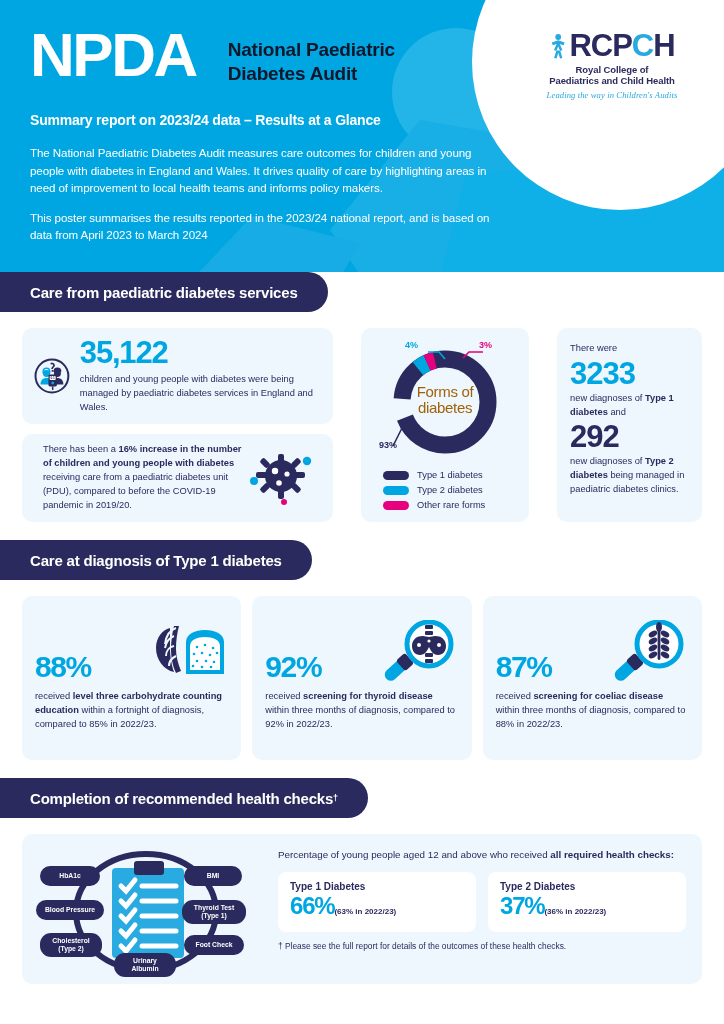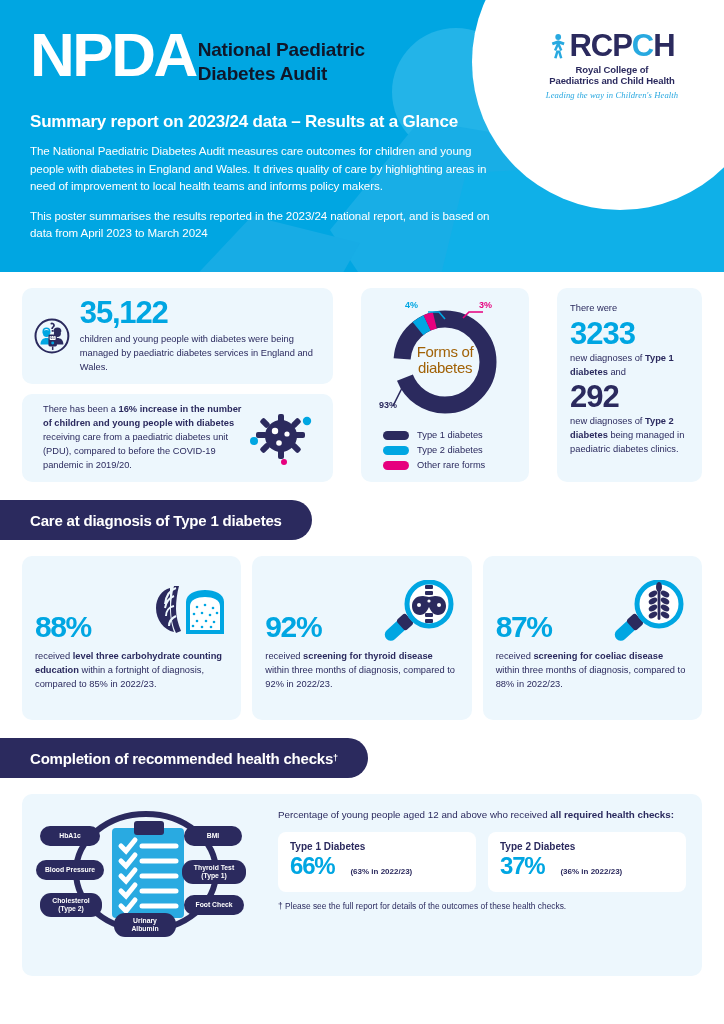--- a/index.html
+++ b/index.html
@@ -60,35 +60,35 @@
     line-height: 1.12; margin-top: 4px; letter-spacing: -0.1px;
   }
   .logo-tag {
     color: #29a8e0; font-size: 8.6px; font-style: italic;
     font-family: "Liberation Serif", serif;
     margin-top: 4px; letter-spacing: 0.1px;
   }
 
   .npda-row {
     position: absolute; left: 30px; top: 26px;
-    display: flex; align-items: flex-start; gap: 2px;
+    display: flex; align-items: flex-start; gap: 32px;
   }
   .npda-title {
     color: #ffffff; font-size: 62px; font-weight: bold;
     letter-spacing: -2.5px; line-height: 0.92;
   }
   .npda-sub {
     color: #0f172a; font-size: 19px; font-weight: bold;
     line-height: 1.25; padding-top: 12px; letter-spacing: -0.2px;
   }
 
   .header-body { position: absolute; left: 30px; top: 112px; width: 470px; }
   .hb-title {
-    color: #ffffff; font-size: 17px; font-weight: bold;
-    margin-bottom: 10px; letter-spacing: -0.2px;
+    color: #ffffff; font-size: 14px; font-weight: bold;
+    margin-bottom: 16px; letter-spacing: -0.2px;
   }
   .hb-para {
     color: #ffffff; font-size: 11.6px; line-height: 1.52;
     margin-bottom: 12px; letter-spacing: -0.1px;
   }
   .sec-wrap { position: relative; }
   .sec-bar { position: relative; height: 40px; width: 724px; }
   .sec-bar .left-block {
     position: absolute; left: 0; top: 0; height: 40px;
     background: #2b2a5e; border-radius: 0 20px 20px 0;
@@ -141,36 +141,36 @@
   
   .sec2 { padding: 16px 22px 0 22px; display: flex; gap: 11px; }
   .card-s2 { flex: 1; padding: 12px 13px 14px 13px; height: 164px; position: relative; display: flex; flex-direction: column; }
   .s2-top { display: flex; align-items: flex-end; justify-content: space-between; height: 74px; }
   .s2-pct { color: #00a6e2; font-size: 30px; font-weight: bold; letter-spacing: -1.4px; line-height: 1; }
   .s2-txt { color: #2b2a5e; font-size: 9.3px; line-height: 1.5; margin-top: 8px; }
   .s2-txt b { font-weight: bold; }
 
   
   .sec3 { padding: 16px 22px 0 22px; }
-  .card-s3 { padding: 14px 16px 14px 14px; display: flex; gap: 10px; height: 182px; }
+  .card-s3 { padding: 14px 16px 14px 14px; display: flex; gap: 10px; height: 150px; }
   .hc-diagram { position: relative; width: 232px; height: 128px; flex: 0 0 auto; }
   .hc-pill {
     position: absolute; background: #2b2a5e; color: #ffffff;
     border-radius: 11px; font-size: 6.8px; font-weight: bold;
     text-align: center; line-height: 1.2;
     display: flex; align-items: center; justify-content: center;
     padding: 3px 5px; white-space: nowrap;
   }
   .hc-right { flex: 1; }
   .hc-lead { color: #2b2a5e; font-size: 9.8px; line-height: 1.5; margin-bottom: 9px; }
   .hc-lead b { font-weight: bold; }
   .hc-boxes { display: flex; gap: 12px; }
   .hc-box { background: #ffffff; border-radius: 8px; padding: 9px 12px 9px 12px; flex: 1; height: 60px; }
   .hc-box-title { color: #2b2a5e; font-size: 10px; font-weight: bold; margin-bottom: 2px; }
-  .hc-pct-row { display: flex; align-items: baseline; gap: 16px; }
+  .hc-pct-row { display: flex; align-items: baseline; gap: 0; }
   .hc-pct { color: #00a6e2; font-size: 24px; font-weight: bold; letter-spacing: -1.2px; line-height: 1; }
   .hc-prev { color: #2b2a5e; font-size: 8px; font-weight: bold; }
   .hc-foot { color: #2b2a5e; font-size: 8.4px; margin-top: 9px; }
 
   
   .footer {
     position: absolute; left: 0; bottom: 0;
     width: 724px; height: 32px; background: #00a6e2;
     display: flex; align-items: center; justify-content: space-between;
     padding: 0 24px;
@@ -200,39 +200,44 @@
           <path d="M7.4 17.4 L5.1 25 L7.6 25.6 L9.3 19.8 L11 25.6 L13.4 25 L11.2 17.4 Z" fill="#28a9e0"></path>
         </svg>
         <div class="logo-word">
           <span class="navy">R</span><span class="navy">C</span><span class="navy">P</span><span class="cyan">C</span><span class="navy">H</span>
         </div>
       </div>
       <div class="logo-sub">
         <div>Royal College of</div>
         <div>Paediatrics and Child Health</div>
       </div>
-      <div class="logo-tag">Leading the way in Children's Health</div>
+      <div class="logo-tag">Leading the way in Children's Audits</div>
     </div>
 
     <div class="npda-row">
       <div class="npda-title">NPDA</div>
       <div class="npda-sub">
         <div>National Paediatric</div>
         <div>Diabetes Audit</div>
       </div>
     </div>
 
     <div class="header-body">
       <div class="hb-title">Summary report on 2023/24 data – Results at a Glance</div>
       <div class="hb-para">The National Paediatric Diabetes Audit measures care outcomes for children and young people with diabetes in England and Wales. It drives quality of care by highlighting areas in need of improvement to local health teams and informs policy makers.</div>
       <div class="hb-para">This poster summarises the results reported in the 2023/24 national report, and is based on data from April 2023 to March 2024</div>
     </div>
   </div>
 
   <div class="sec-wrap">
+    <div class="sec-bar">
+      <div class="left-block">
+          <span>Care from paediatric diabetes services</span>
+        </div>
+    </div>
 
     <div class="sec1">
 
       <div class="sec1-left">
 
         <div class="card card-a">
           <svg width="72" height="72" viewBox="0 0 72 72">
             <circle cx="36" cy="36" r="33" fill="none" stroke="#2b2a5e" stroke-width="4"></circle>
             <circle cx="25" cy="31" r="7" fill="#00a6e2"></circle>
             <path d="M13 53 C13 44 18.5 40 25 40 C31.5 40 37 44 37 53 Z" fill="#00a6e2"></path>

